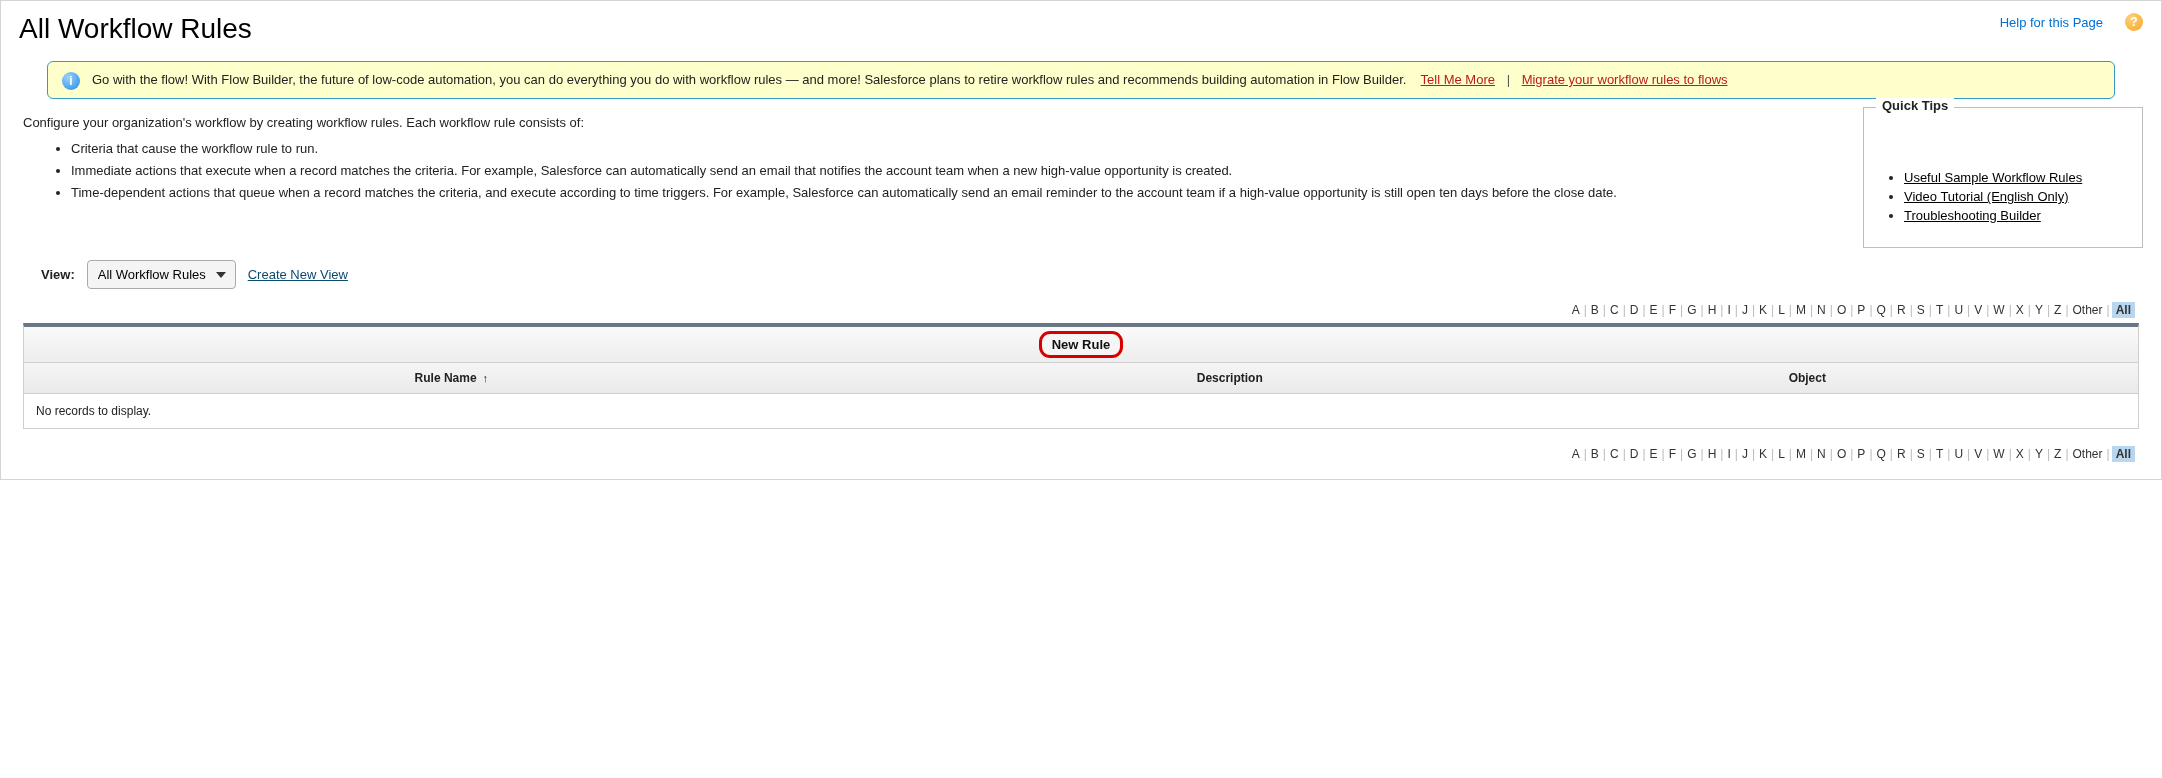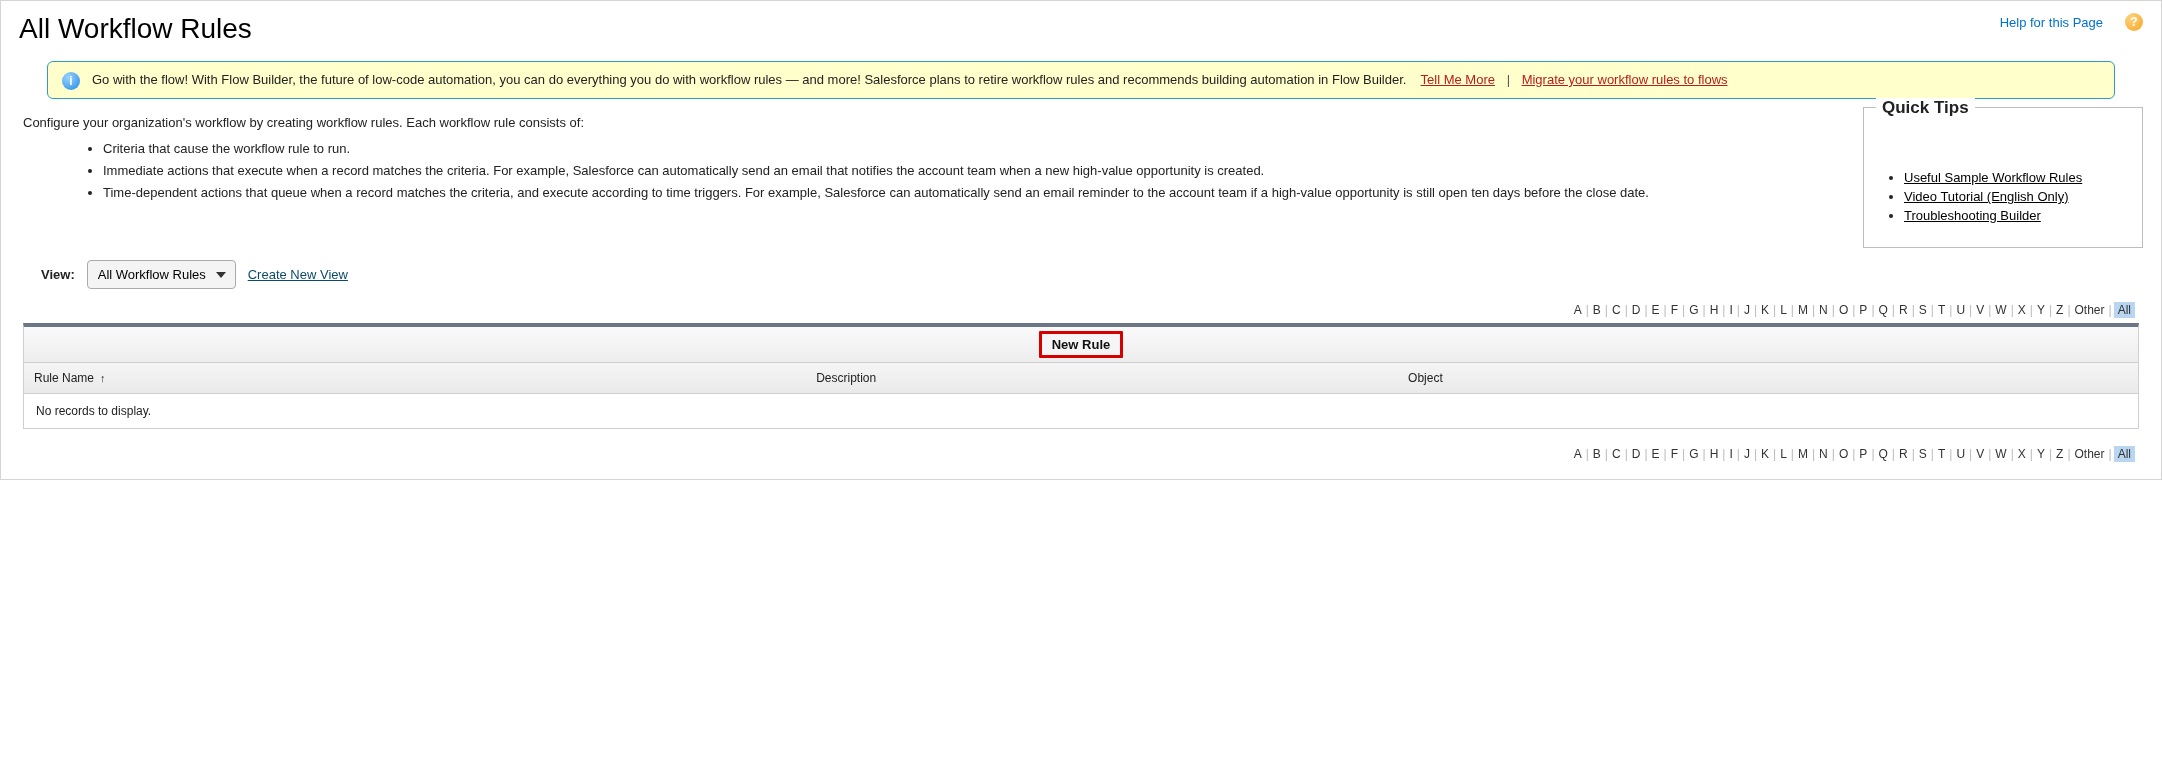--- a/index.html
+++ b/index.html
@@ -79,39 +79,39 @@
   }
   .intro-text {
     flex: 1;
     font-size: 13px;
     line-height: 1.55;
   }
   .intro-text .intro-sentence {
     margin-bottom: 6px;
   }
   .intro-text ul {
-    margin-left: 80px;
+    margin-left: 48px;
     padding-left: 0;
   }
   .intro-text li { margin-bottom: 2px; }
   .quick-tips {
     border: 1px solid #bdbdbd;
     padding: 14px 20px 20px 20px;
     min-width: 280px;
     position: relative;
     margin-top: -6px;
   }
   .quick-tips .qt-title {
     position: absolute;
     top: -10px;
     left: 12px;
     background: #fff;
     padding: 0 6px;
     font-weight: bold;
-    font-size: 17px;
+    font-size: 13px;
   }
   .quick-tips ul { list-style: disc; margin-left: 20px; margin-top: 48px; }
   .quick-tips li { margin-bottom: 4px; }
   .quick-tips a { color: #000; text-decoration: underline; }
   .view-row {
     display: flex;
     align-items: center;
     gap: 12px;
     margin: 12px 0 14px 22px;
   }
@@ -152,50 +152,51 @@
     margin: 4px 8px 6px 0;
   }
   .alpha-row a {
     color: #333;
     text-decoration: none;
     padding: 0 2px;
   }
   .alpha-sep { color: #bbb; margin: 0 2px; }
   .alpha-row .active {
     background: #b8d6f0;
-    font-weight: normal;
+    font-weight: bold;
     padding: 1px 4px;
   }
   .table-wrap {
     border: 1px solid #cfcfcf;
     border-top: 4px solid #6b7785;
     margin: 0 4px;
   }
   .table-toolbar {
     background: linear-gradient(#fafafa, #ededed);
     border-bottom: 1px solid #cfcfcf;
     text-align: center;
     padding: 4px 0;
   }
   .new-rule-btn {
     border: 3px solid #d60000;
     background: #f5f5f5;
     font-weight: bold;
     font-size: 13px;
     padding: 3px 10px;
-    border-radius: 1px;
+    border-radius: 11px;
     cursor: pointer;
     color: #111;
   }
   .col-headers {
     display: flex;
     background: linear-gradient(#f5f5f5, #eaeaea);
     border-bottom: 1px solid #cfcfcf;
-    font-weight: normal;
-    font-size: 12px;
+    font-weight: bold;
+    font-size: 12px;
+    justify-content: flex-end;
   }
   .col-headers > div {
     padding: 8px 10px;
     border-right: none;
   }
   .col-name   { width: 37%; display:flex; align-items:center; gap:6px;}
   .col-desc   { width: 28%; }
   .col-object { width: 17%; }
   .col-active { width: 18%; }
   .sort-arrow {

